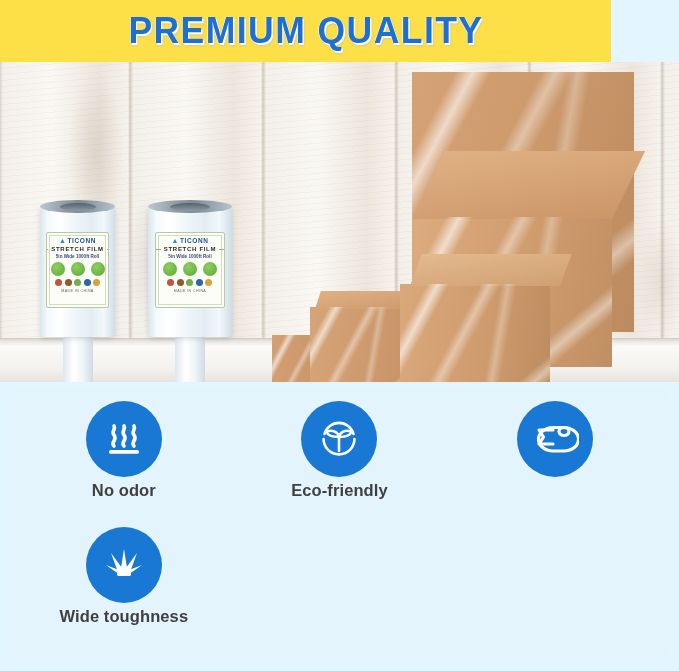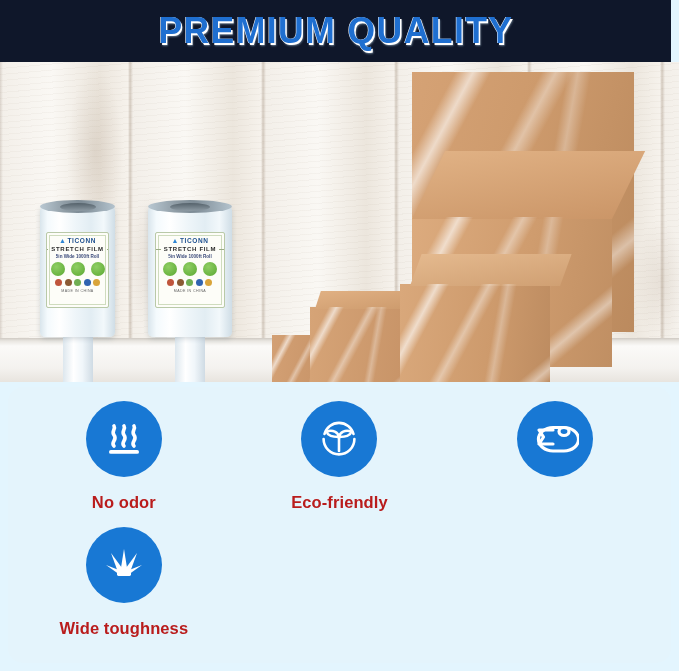--- a/index.html
+++ b/index.html
@@ -5,22 +5,22 @@
   html,body{margin:0;padding:0;}
   body{
     width:679px;height:671px;overflow:hidden;
     background:#e3f5fe;
     font-family:"Liberation Sans", sans-serif;
     position:relative;
   }
 
   
   .header{
-    position:absolute;left:0;top:0;width:671px;height:62px;
-    background:#0f172a;
+    position:absolute;left:0;top:0;width:611px;height:62px;
+    background:#fde047;
     display:flex;align-items:center;justify-content:center;
   }
   .header-title{
     font-size:37px;font-weight:bold;letter-spacing:1.5px;
     color:#1f6fd0;
     font-family:"Liberation Sans", sans-serif;
     transform:scaleX(0.96);
     text-shadow:
        1.5px 1.5px 0 #ffffff,
       -0.5px -0.5px 0 #ffffff,
@@ -172,21 +172,21 @@
     display:grid;grid-template-columns:repeat(3,1fr);grid-template-rows:repeat(2,1fr);
     padding:14px 8px 10px;box-sizing:border-box;
   }
   .feature{display:flex;flex-direction:column;align-items:center;justify-content:flex-start;}
   .circle{
     width:76px;height:76px;border-radius:50%;background:#1878d4;
     display:flex;align-items:center;justify-content:center;
   }
   .circle svg{display:block;}
   .feature-label{
-    margin-top:16px;font-size:16.5px;font-weight:bold;color:#b91c1c;
+    margin-top:4px;font-size:16.5px;font-weight:bold;color:#404040;
     letter-spacing:.1px;text-align:center;
     font-family:"Liberation Sans", sans-serif;
   }
 </style>
 </head>
 <body>
 
 <div class="header">
   <div class="header-title">PREMIUM QUALITY</div>
 </div>

